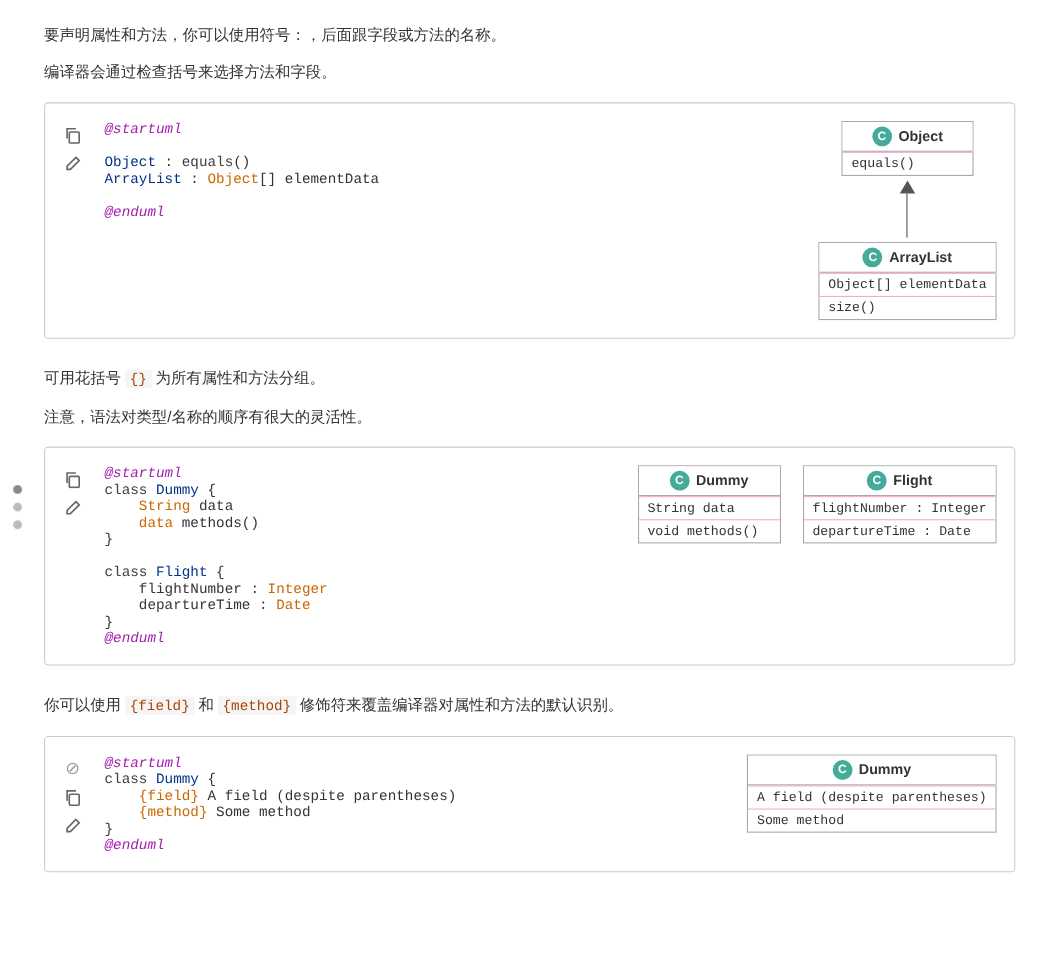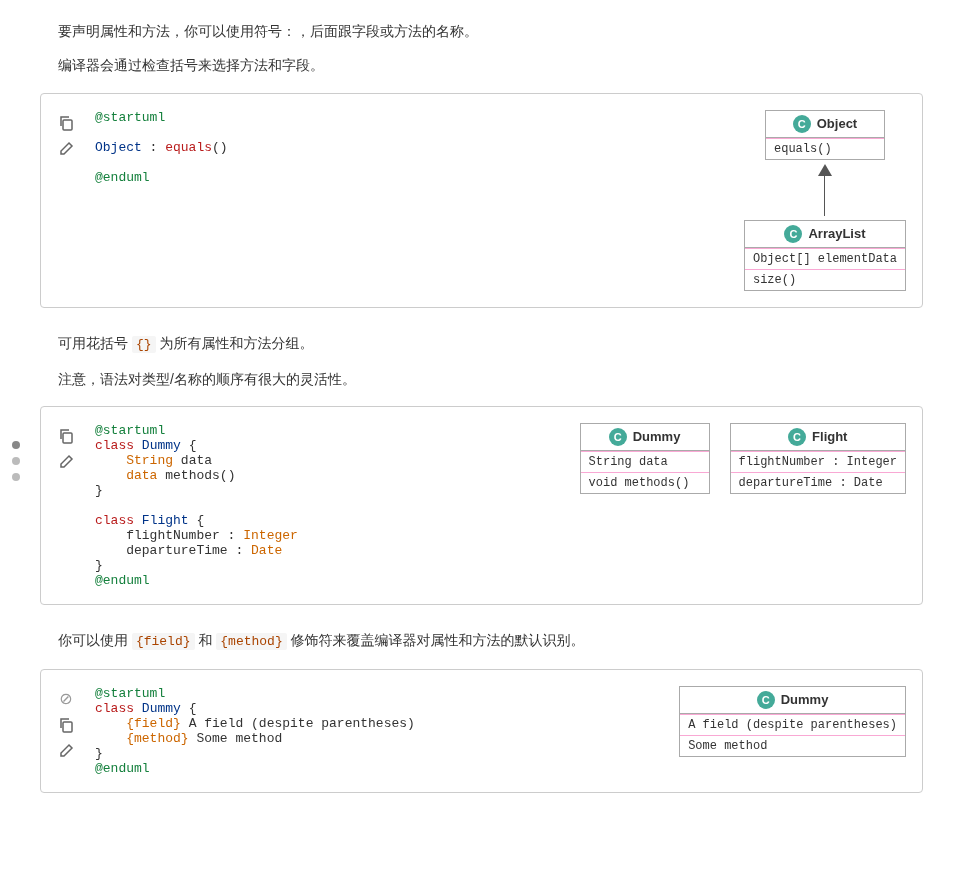--- a/index.html
+++ b/index.html
@@ -8,21 +8,20 @@
       font-size: 14px;
       background: #fff;
       color: #333;
       padding: 20px 40px;
       width: 963px;
     }
     .section-text {
       margin-bottom: 12px;
       line-height: 1.6;
       font-size: 14px;
-      margin-left: 18px;
     }
     .code-box {
       border: 1px solid #ccc;
       border-radius: 4px;
       background: #fff;
       margin-bottom: 24px;
       padding: 16px;
       display: flex;
       align-items: flex-start;
       gap: 20px;
@@ -42,24 +41,24 @@
       justify-content: center;
       cursor: pointer;
       color: #666;
       font-size: 13px;
     }
     .code-content {
       font-family: 'Courier New', monospace;
       font-size: 13px;
       flex: 1;
     }
-    .code-content .kw { color: #b91c1c; }
+    .code-content .kw { color: #404040; }
     .code-content .class-name { color: #003388; }
     .code-content .type { color: #cc6600; }
-    .code-content .decorator { color: #15803d; }
+    .code-content .decorator { color: #a21caf; font-style: italic; }
     .diagram-area {
       display: flex;
       gap: 16px;
       align-items: flex-start;
     }
     .uml-box {
       border: 1px solid #aaa;
       background: #fff;
       min-width: 120px;
     }
@@ -176,20 +175,21 @@
     <div class="code-icon">
       <svg width="16" height="16" viewBox="0 0 16 16" fill="none" stroke="#666" stroke-width="1.5">
         <path d="M11 2l3 3-8 8H3v-3z"></path>
       </svg>
     </div>
   </div>
   <div class="code-content">
     <div><span class="decorator">@startuml</span></div>
     <div>&nbsp;</div>
     <div><span class="class-name">Object</span> : <span class="kw">equals</span>()</div>
+    <div><span class="class-name">ArrayList</span> : <span class="type">Object</span>[] elementData</div>
     <div>&nbsp;</div>
     <div><span class="decorator">@enduml</span></div>
   </div>
   <div class="diagram-area">
     <div class="inheritance-wrapper">
       <div class="uml-box">
         <div class="uml-header">
           <span class="uml-circle-c">C</span>
           <span>Object</span>
         </div>

